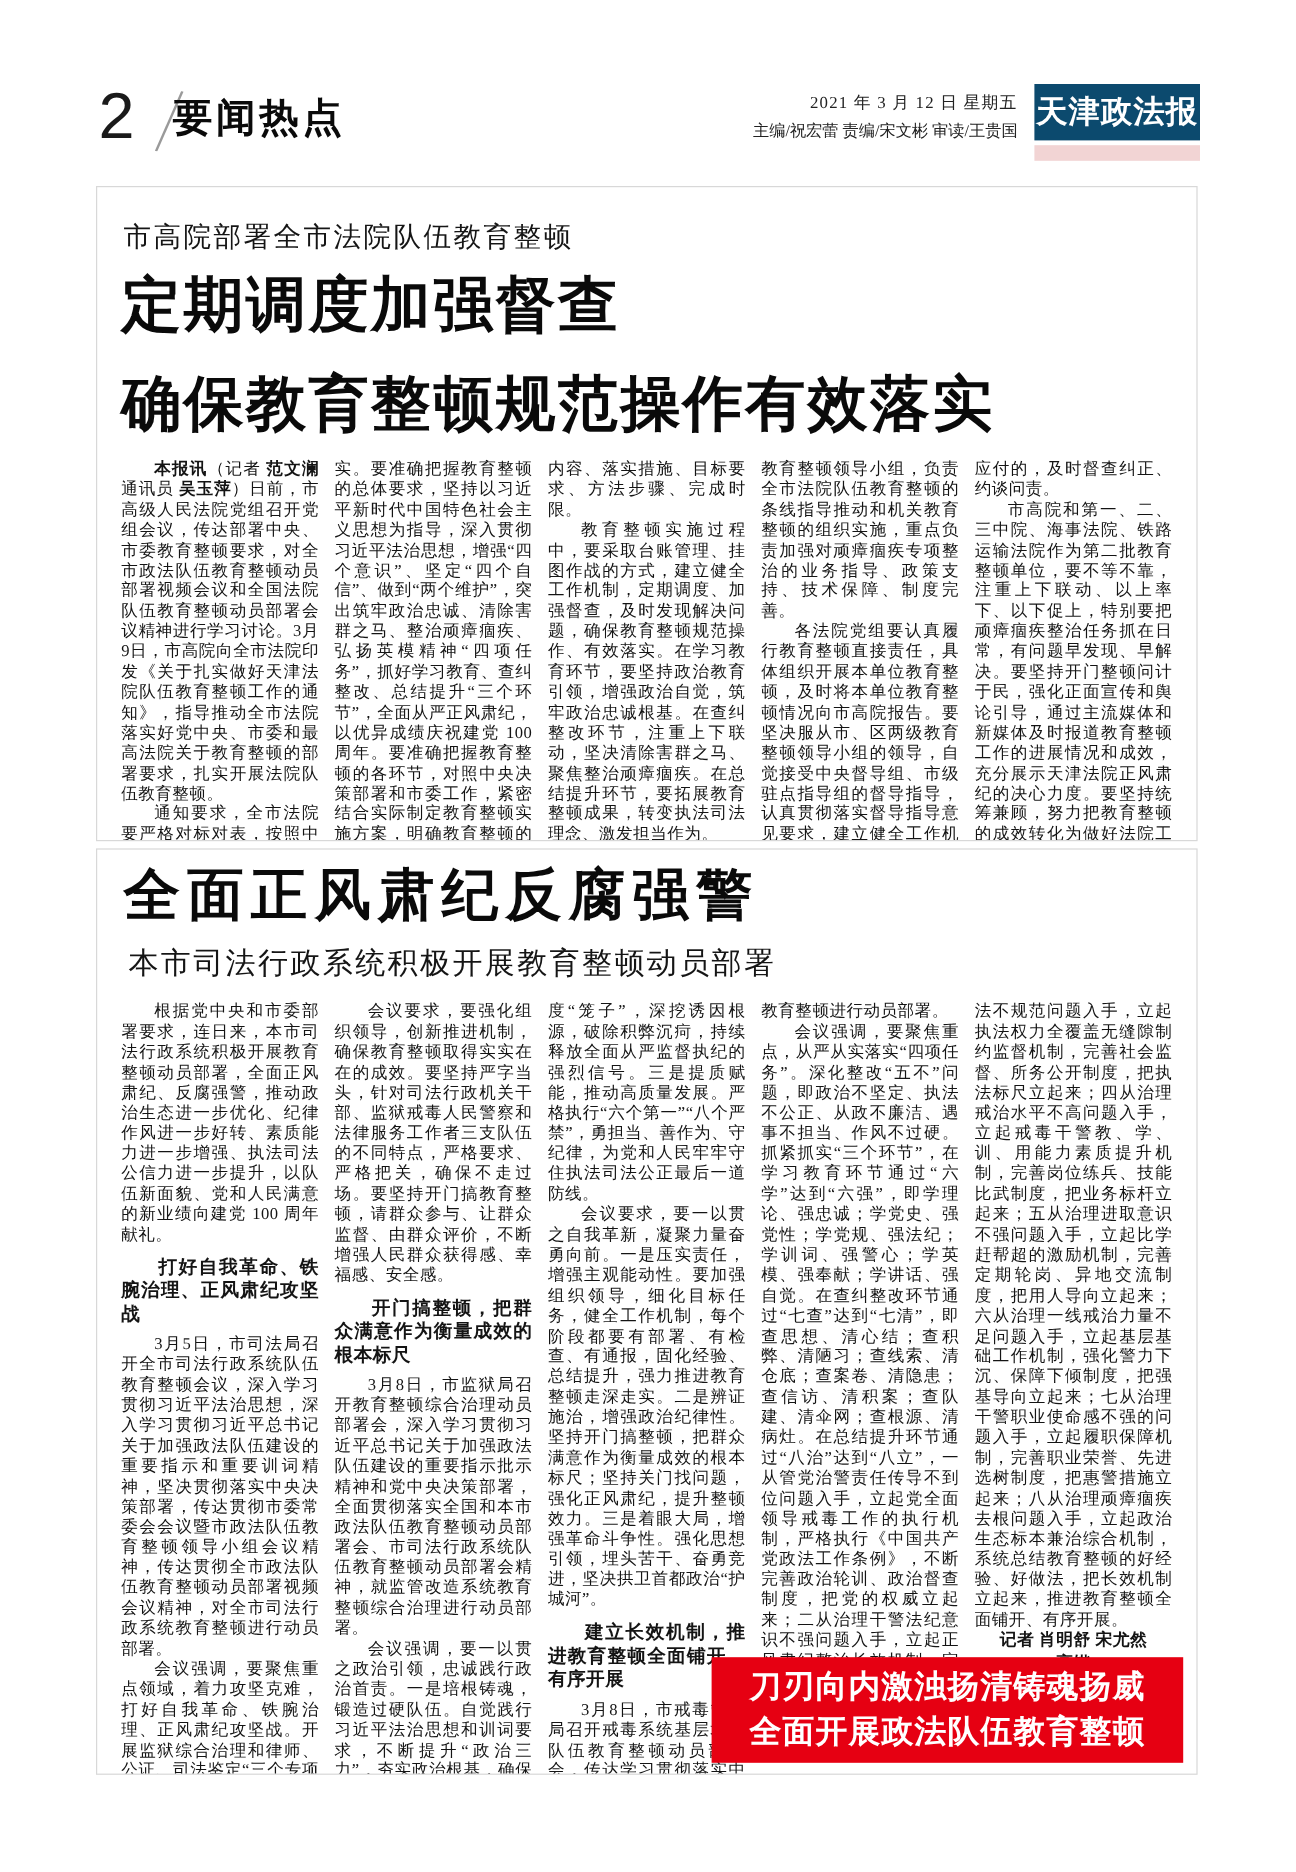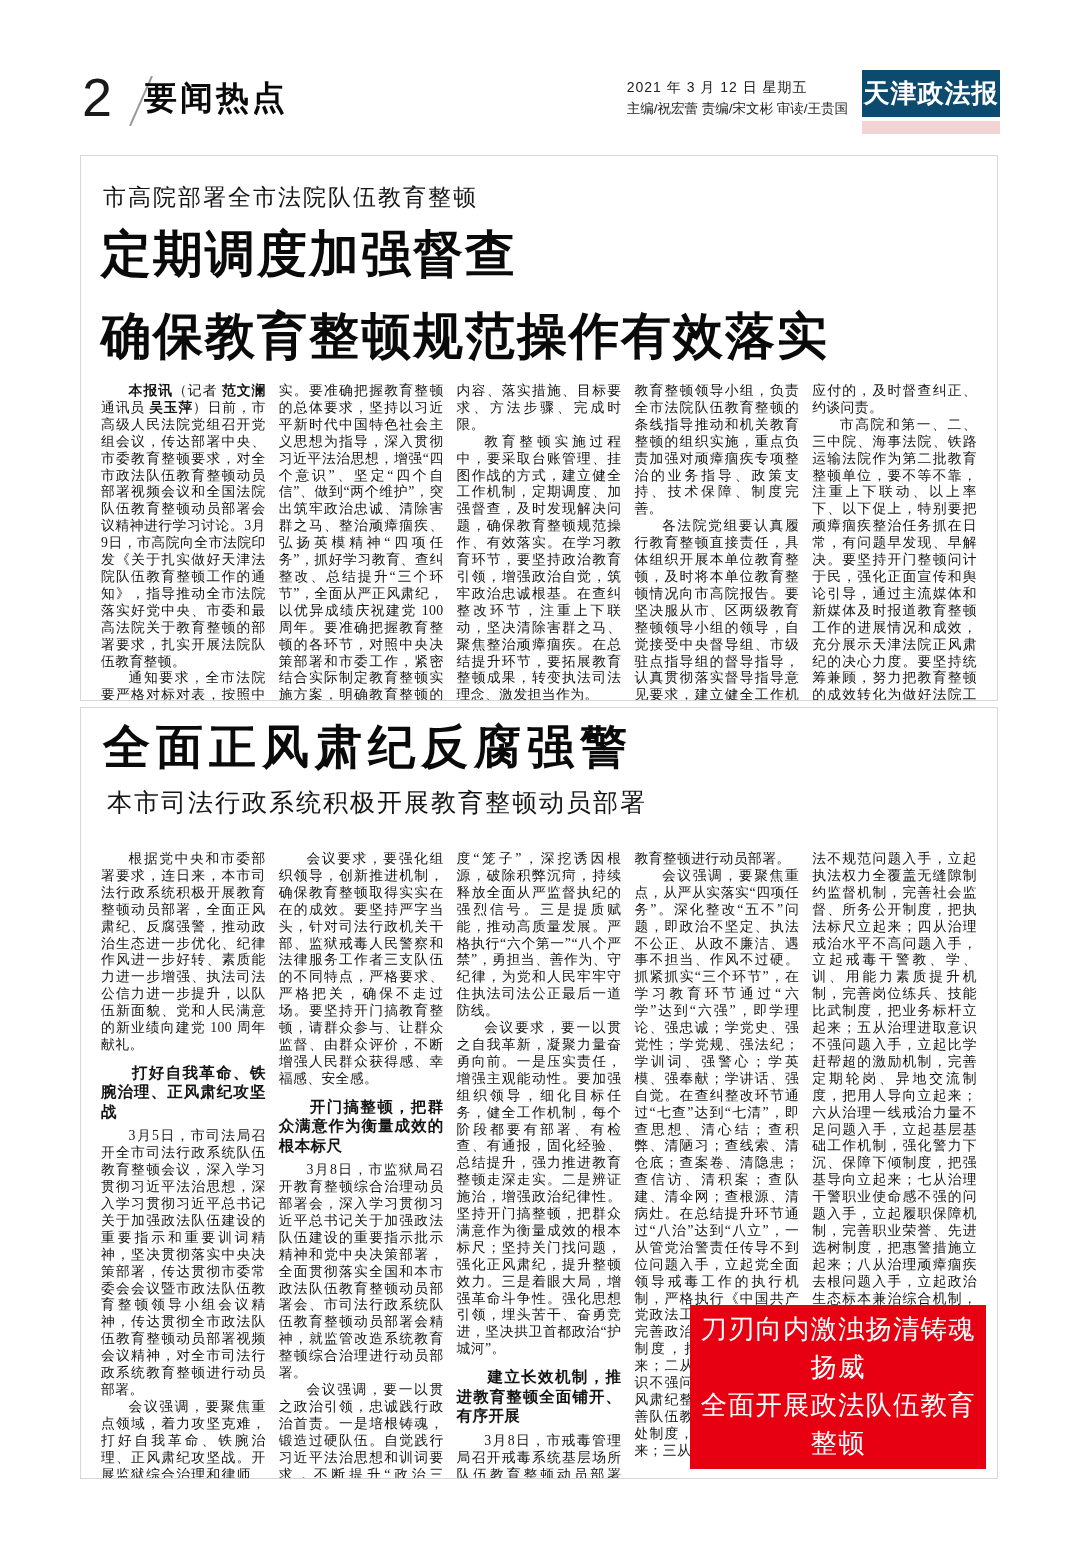--- a/index.html
+++ b/index.html
@@ -17,22 +17,22 @@
     font-family:"Liberation Sans", sans-serif; font-weight:300;
     font-size:54px; line-height:58px; color:#1a1a1a;
   }
   .slash { position:absolute; left:46px; top:8px; width:28px; height:50px; }
   .section-title {
     position:absolute; left:64px; top:8px;
     font-family:"Liberation Sans", sans-serif; font-weight:bold;
     font-size:33px; letter-spacing:3px; color:#0a0a0a;
   }
   .header-right {
-    position:absolute; right:152px; top:8px; text-align:left;
-    font-family:Liberation Sans, sans-serif; color:#222;
+    position:absolute; right:152px; top:8px; text-align:right;
+    font-family:Liberation Serif, serif; color:#222;
   }
   .header-date { font-size:14px; line-height:22px; letter-spacing:1px; }
   .header-editors { font-size:13.5px; line-height:21px; }
   .masthead {
     position:absolute; right:0; top:2px; width:138px; height:47px;
     color:#fff; text-align:center;
     font-family:"Liberation Sans", sans-serif; font-weight:bold;
     font-size:26px; line-height:47px; letter-spacing:1px;
   }
   .masthead-shadow { position:absolute; right:0; top:53px; width:138px; height:13px; }
@@ -52,21 +52,21 @@
     font-size:50px; line-height:70px; letter-spacing:2px; color:#0a0a0a;
     margin:0 0 12px 0;
   }
   .headline2 {
     font-family:"Liberation Serif", serif; font-weight:bold;
     font-size:47px; line-height:58px; letter-spacing:6px; color:#0a0a0a;
     margin:0 0 10px 2px;
   }
   .subtitle2 {
     font-family:"Liberation Sans", sans-serif;
-    font-size:25px; letter-spacing:2px; color:#151515; margin:0 0 32px 6px;
+    font-size:25px; letter-spacing:2px; color:#151515; margin:0 0 16px 6px;
   }
   
   .columns { display:flex; gap:13px; }
   .col { flex:1 1 0; min-width:0; }
   .col p {
     margin:0; font-size:13.8px; line-height:16.9px; letter-spacing:0.4px;
     text-align:justify; color:#141414;
   }
   .col p.para { text-indent:2em; }
   .col p.cont { text-indent:0; }
@@ -75,23 +75,23 @@
     font-size:15.5px; line-height:19.5px; text-indent:2em;
     margin:9px 0 7px;
   }
   .col p.byline {
     text-align:center; text-indent:0; font-weight:bold; font-size:14px;
     line-height:18.5px;
   }
   .b { font-weight:bold; }
   
   .banner {
-    position:absolute; right:11px; bottom:9px; width:296px;
+    position:absolute; right:11px; bottom:9px; width:393px;
     color:#fff; text-align:center; padding:5px 0 7px;
-    font-family:"Liberation Sans", sans-serif; font-weight:normal;
+    font-family:"Liberation Sans", sans-serif; font-weight:bold;
     font-size:26.5px; line-height:38px; letter-spacing:1px;margin-left:20px;
   }
 </style>
 </head>
 <body>
 
 <div class="header">
   <div class="pagenum">2</div>
   <div class="slash">
     <svg width="28" height="50" viewBox="0 0 28 50">

